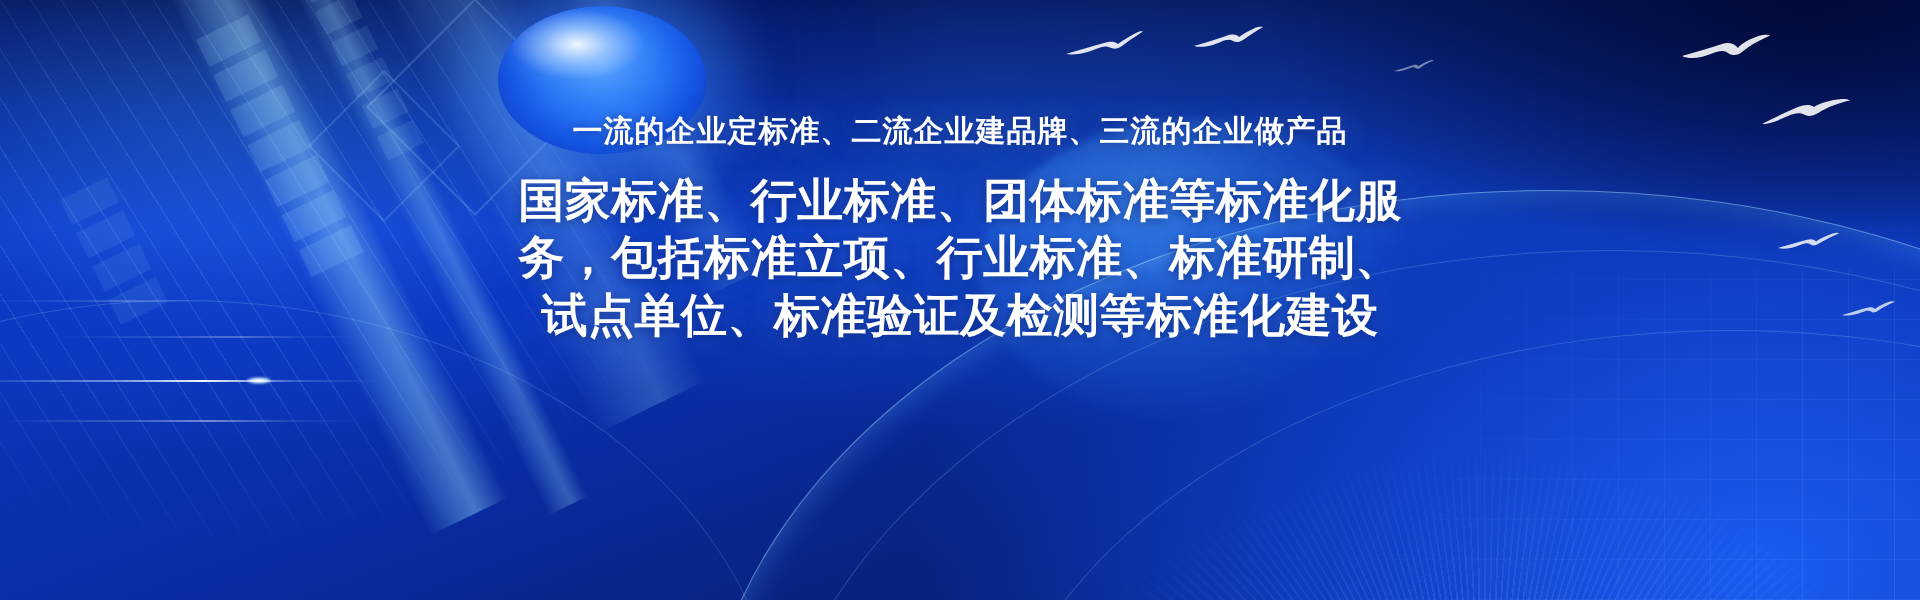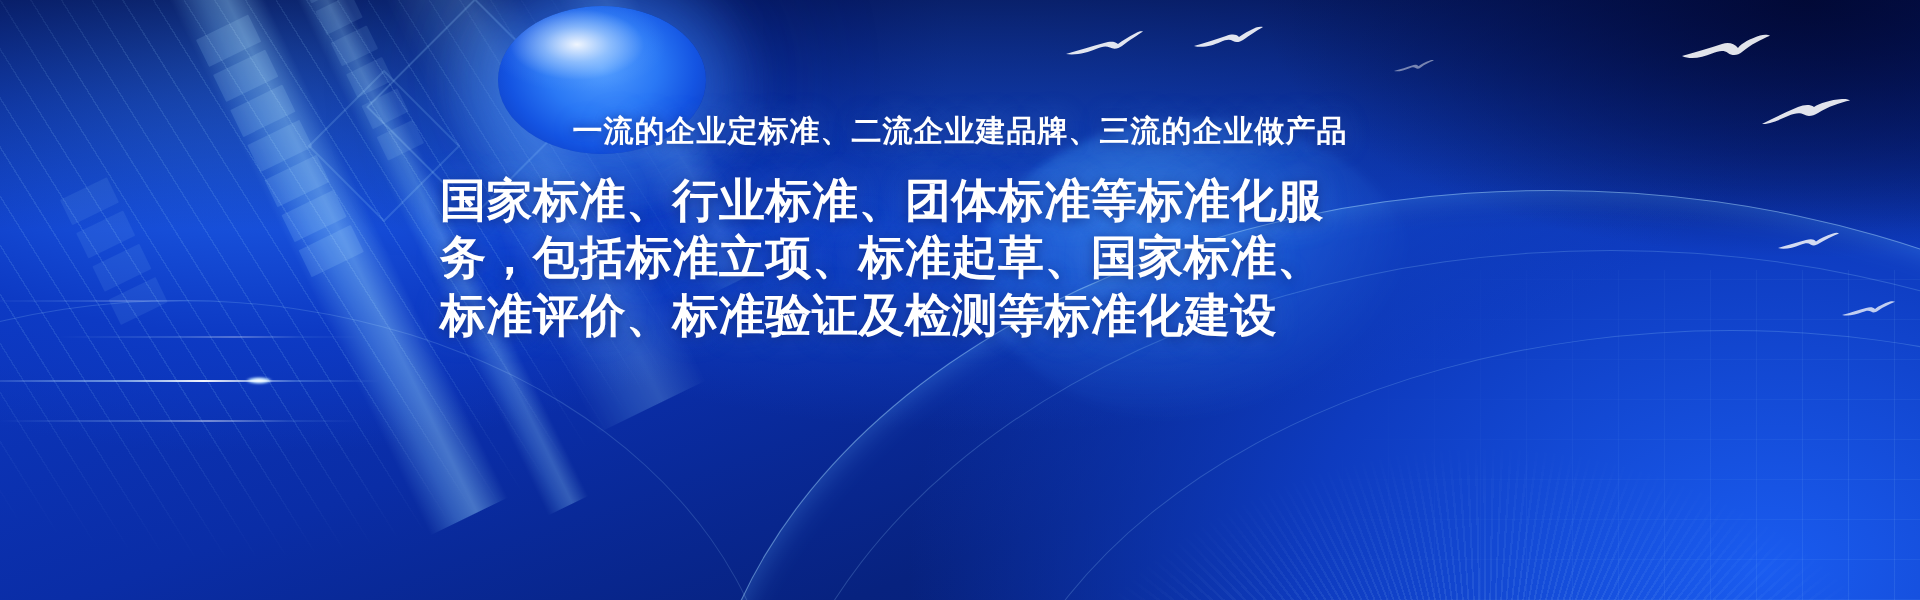--- a/index.html
+++ b/index.html
@@ -151,21 +151,21 @@
     margin-top:22px;
     color:#ffffff;
     font-size:46px;
     font-weight:700;
     line-height:1.26;
     letter-spacing:0.5px;
     width:1040px;
     text-shadow:0 2px 12px rgba(8,34,120,0.8), 0 0 30px rgba(110,175,255,0.33);
   }
   .subhead div{display:block;}
-  .ln-c{text-align:left;}
+  .ln-c{text-align:center;}
 </style>
 </head>
 <body>
 
 <div id="banner">
 
   <div class="bg-base"></div>
   <div class="bg-dark-top"></div>
   <div class="bg-dark-right"></div>
 
@@ -261,18 +261,18 @@
   <div class="gull" style="left:1392px;top:58px;width:44px;height:20px;opacity:.45;">
     <svg viewBox="0 0 44 20" width="44" height="20">
       <path d="M2 13 C9 11 15 9 20 7.4 C23 6.4 25 6.6 26.5 8.2 C29 6 33 4 38 2.4 C39.6 2 41 2 41.8 2.6 C37.6 4 32.6 6.6 28.8 9.4 C27 10.8 25 11 23.6 10 C22 8.8 20 9.2 16.8 10.4 C12.2 12.2 6.4 14 2 13 Z" fill="#ffffff"></path>
     </svg>
   </div>
 
   <div class="text-wrap">
     <div class="headline">一流的企业定标准、二流企业建品牌、三流的企业做产品</div>
     <div class="subhead">
       <div class="ln-c">国家标准、行业标准、团体标准等标准化服</div>
-      <div class="ln-c">务，包括标准立项、标准起草、国家标准、</div>
-      <div class="ln-c">标准评价、标准验证及检测等标准化建设</div>
+      <div class="ln-c">务，包括标准立项、行业标准、标准研制、</div>
+      <div class="ln-c">试点单位、标准验证及检测等标准化建设</div>
     </div>
   </div>
 
 </div>
 
 </body></html>

